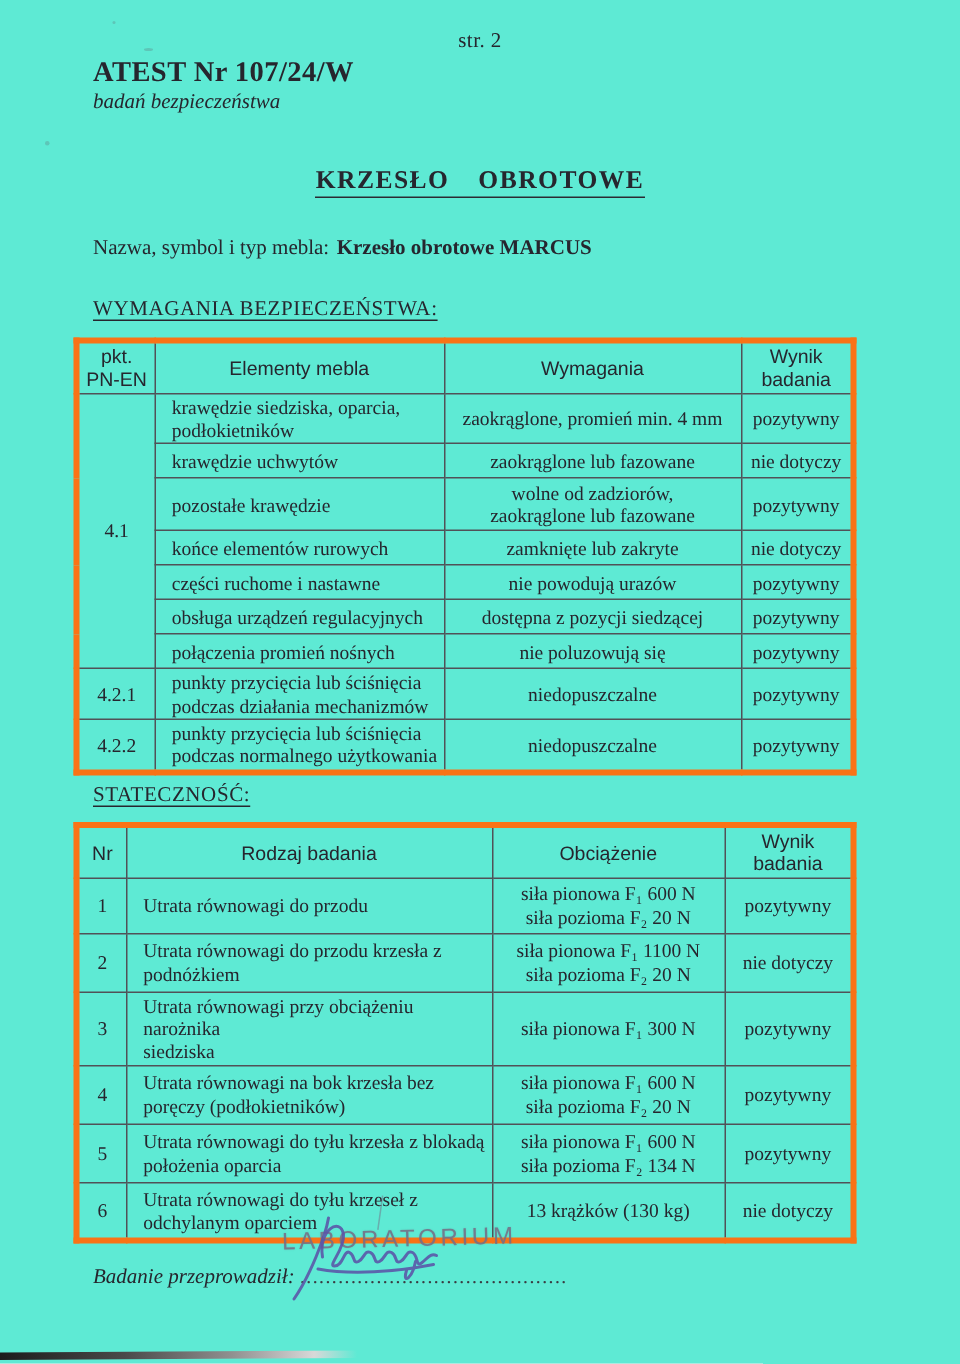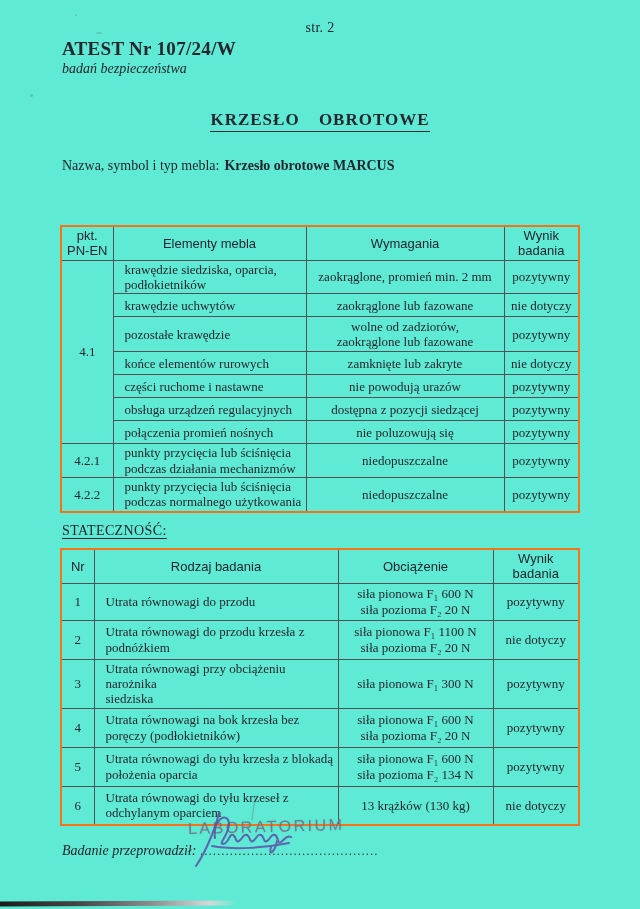--- a/index.html
+++ b/index.html
@@ -24,23 +24,23 @@
 
   .product-line { position: absolute; left: 62px; top: 158px; font-size: 14px; }
   .product-line .pl-label { }
   .product-line .pl-value { font-weight: bold; margin-left: 5px; text-align: right; }
 
   .section-heading { position: absolute; left: 62px; font-size: 14px; letter-spacing: .4px;
                      text-decoration: underline; text-underline-offset: 3px; }
   .heading-safety { top: 199px; }
   .heading-stability { top: 523px; }
 
-  table { position: absolute; left: 60px; width: 518px; border-collapse: collapse;
+  table { position: absolute; left: 49px; width: 518px; border-collapse: collapse;
           table-layout: fixed; font-size: 13px; color: #26262e;
-          border: 2px solid #f97316; }
+          border: 4px solid #f97316; }
   .t-safety { top: 225px; }
   .t-stability { top: 548px; }
   th, td { border: 1px solid #515157; padding: 1px 4px; vertical-align: middle;
            white-space: pre-line; line-height: 1.18; }
   th { font-family: "Liberation Sans", sans-serif; font-weight: 400; font-size: 13px;
        text-align: center; }
   td.c-center { text-align: center; }
   td.c-left { text-align: left; padding-left: 11px; }
 
   .t-safety tr.hrow { height: 31px; }
@@ -88,20 +88,21 @@
   </div>
 
   <div class="doc-title">
     <span>KRZESŁO OBROTOWE</span>
   </div>
 
   <div class="product-line">
     <span class="pl-label">Nazwa, symbol i typ mebla:</span><span class="pl-value">Krzesło obrotowe MARCUS</span>
   </div>
 
+  <div class="section-heading heading-safety">WYMAGANIA BEZPIECZEŃSTWA:</div>
 
   <table class="t-safety">
     <colgroup>
         <col style="width:52px">
         <col style="width:193px">
         <col style="width:198px">
         <col style="width:75px">
       </colgroup>
     <thead>
       <tr class="hrow">
@@ -111,21 +112,21 @@
         <th>Wymagania</th>
         <th>Wynik
 badania</th>
       </tr>
     </thead>
     <tbody>
       <tr class="r0">
         <td class="c-center" rowspan="7">4.1</td>
         <td class="c-left">krawędzie siedziska, oparcia,
 podłokietników</td>
-        <td class="c-center">zaokrąglone, promień min. 2 mm</td>
+        <td class="c-center">zaokrąglone, promień min. 4 mm</td>
         <td class="c-center">pozytywny</td>
       </tr>
       <tr class="r1">
         <td class="c-left">krawędzie uchwytów</td>
         <td class="c-center">zaokrąglone lub fazowane</td>
         <td class="c-center">nie dotyczy</td>
       </tr>
       <tr class="r2">
         <td class="c-left">pozostałe krawędzie</td>
         <td class="c-center">wolne od zadziorów,

